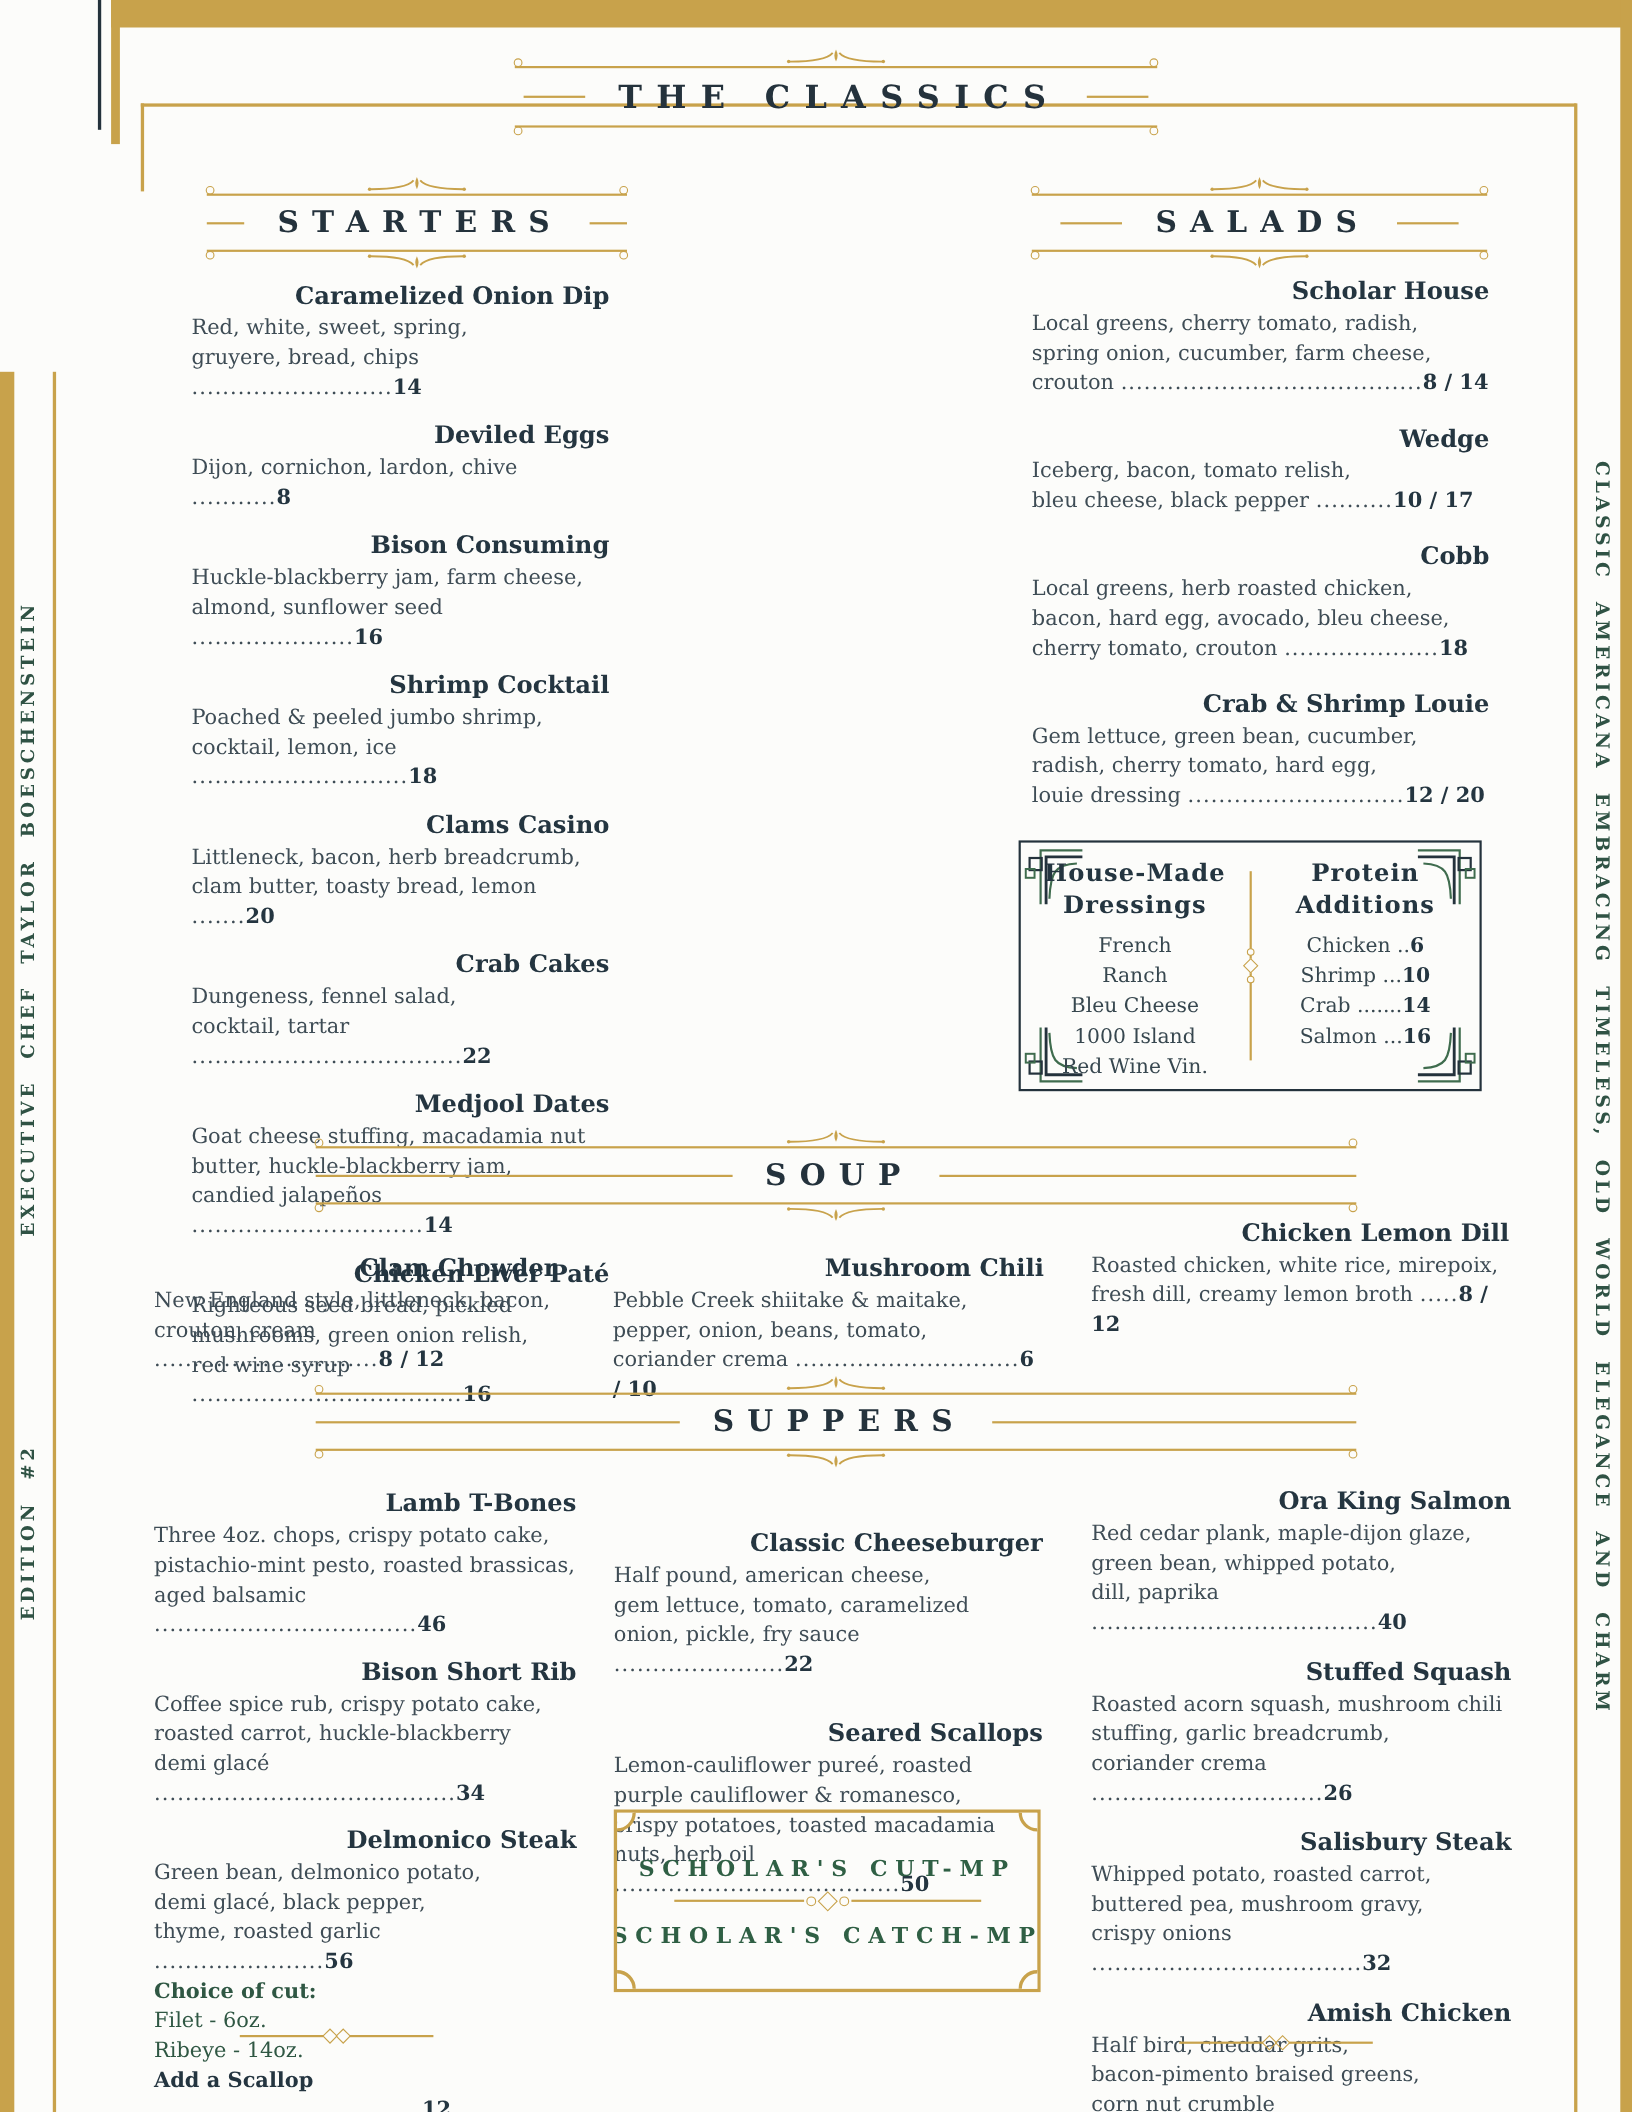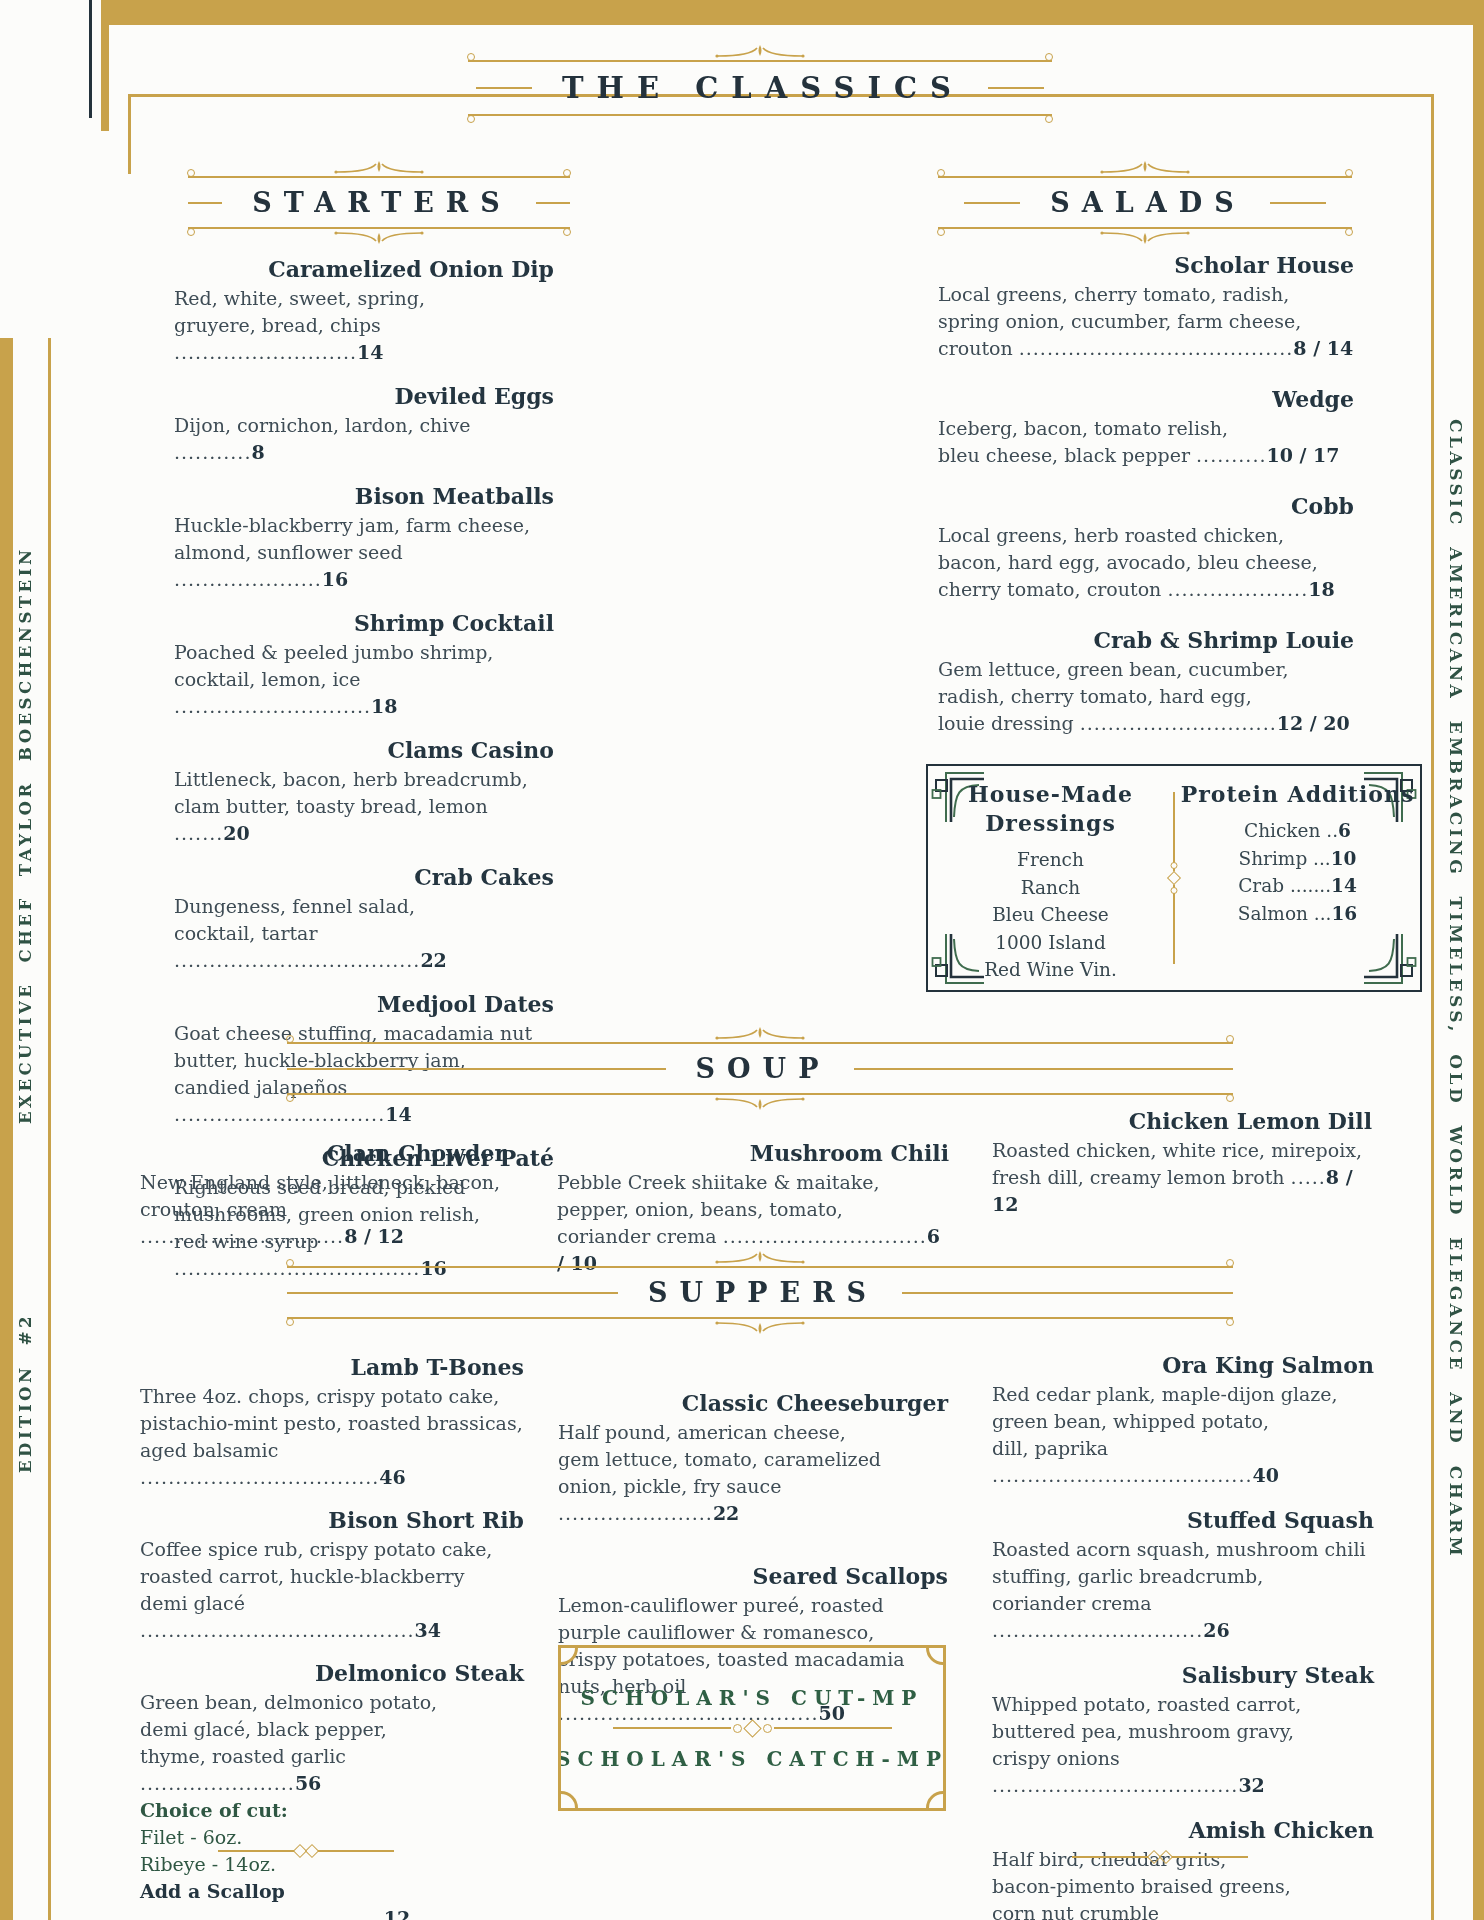--- a/index.html
+++ b/index.html
@@ -60,21 +60,21 @@
   .gap16 .mi{margin-bottom:16px;}
   .gap18 .mi{margin-bottom:18px;}
   .mi h3{margin:0 0 3px 0;font-size:22px;line-height:26px;color:#243540;font-weight:700;text-align:right;}
   .mi p{margin:0;font-size:19px;line-height:27px;}
   .mi .dots{letter-spacing:1px;}
   .mi b{color:#243540;}
   .xg{color:#2F5743;}
   .xgb{color:#2F5743;font-weight:bold;}
   .xb{font-weight:bold;color:#243540;}
   
-  #dress-box{position:absolute;left:926px;top:764px;width:496px;height:228px;
+  #dress-box{position:absolute;left:926px;top:764px;width:421px;height:228px;
       border:2.5px solid #24323C;background:#FCFCFA;display:flex;box-sizing:border-box;}
   .crn{position:absolute;width:54px;height:54px;}
   .crn.tl{top:3px;left:3px;} .crn.tr{top:3px;right:3px;transform:scaleX(-1);}
   .crn.bl{bottom:3px;left:3px;transform:scaleY(-1);} .crn.br{bottom:3px;right:3px;transform:scale(-1,-1);}
   .db-col{flex:1;text-align:center;padding-top:14px;position:relative;z-index:2;}
   .db-col h3{margin:0 0 8px 0;font-size:22px;line-height:29px;color:#243540;
       font-weight:700;letter-spacing:1px;}
   .db-col .ln{font-size:18.5px;line-height:27.5px;color:#37474F;}
   .db-div{position:relative;width:2px;background:#C8A24B;margin:26px 0;}
   .db-div .dia{position:absolute;left:50%;top:50%;width:8px;height:8px;background:#FCFCFA;
@@ -179,21 +179,21 @@
       <div class="mi">
         <h3>Caramelized Onion Dip</h3>
         <p>Red, white, sweet, spring,</p>
         <p><span>gruyere, bread, chips </span><span class="dots">..........................</span><b class="mi-price">14</b></p>
       </div>
       <div class="mi">
         <h3>Deviled Eggs</h3>
         <p><span>Dijon, cornichon, lardon, chive </span><span class="dots">...........</span><b class="mi-price">8</b></p>
       </div>
       <div class="mi">
-        <h3>Bison Meatballs</h3>
+        <h3>Bison Consuming</h3>
         <p>Huckle-blackberry jam, farm cheese,</p>
         <p><span>almond, sunflower seed </span><span class="dots">.....................</span><b class="mi-price">16</b></p>
       </div>
       <div class="mi">
         <h3>Shrimp Cocktail</h3>
         <p>Poached &amp; peeled jumbo shrimp,</p>
         <p><span>cocktail, lemon, ice </span><span class="dots">............................</span><b class="mi-price">18</b></p>
       </div>
       <div class="mi">
         <h3>Clams Casino</h3>

